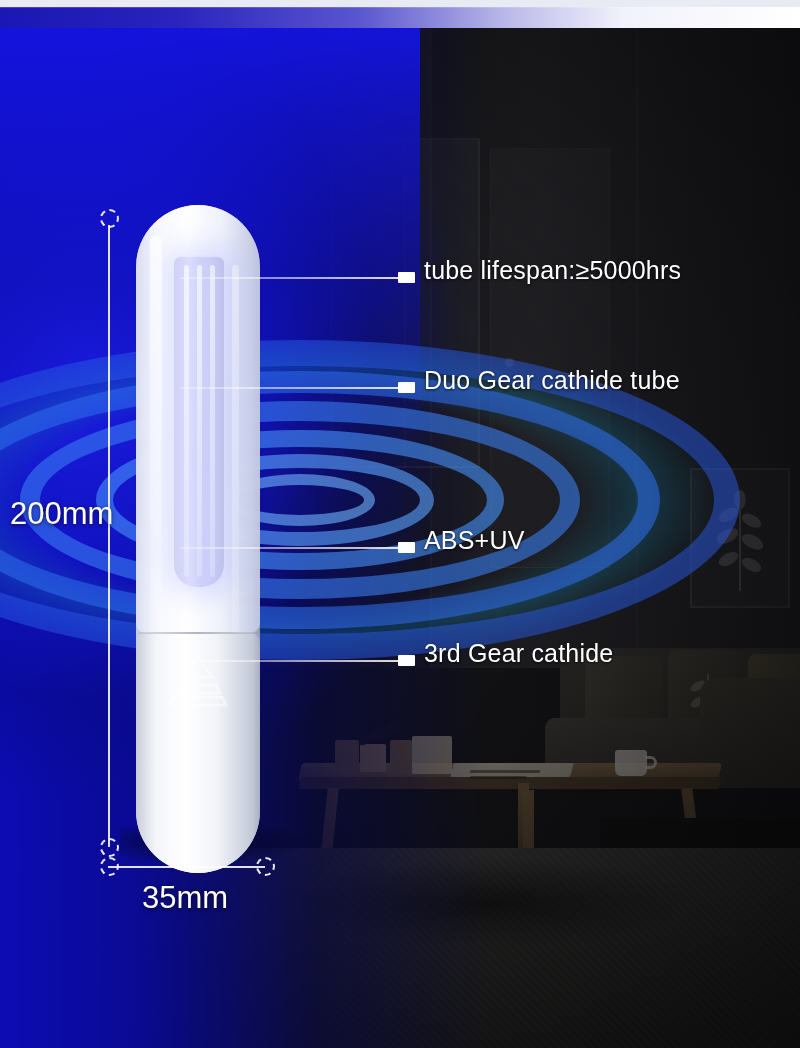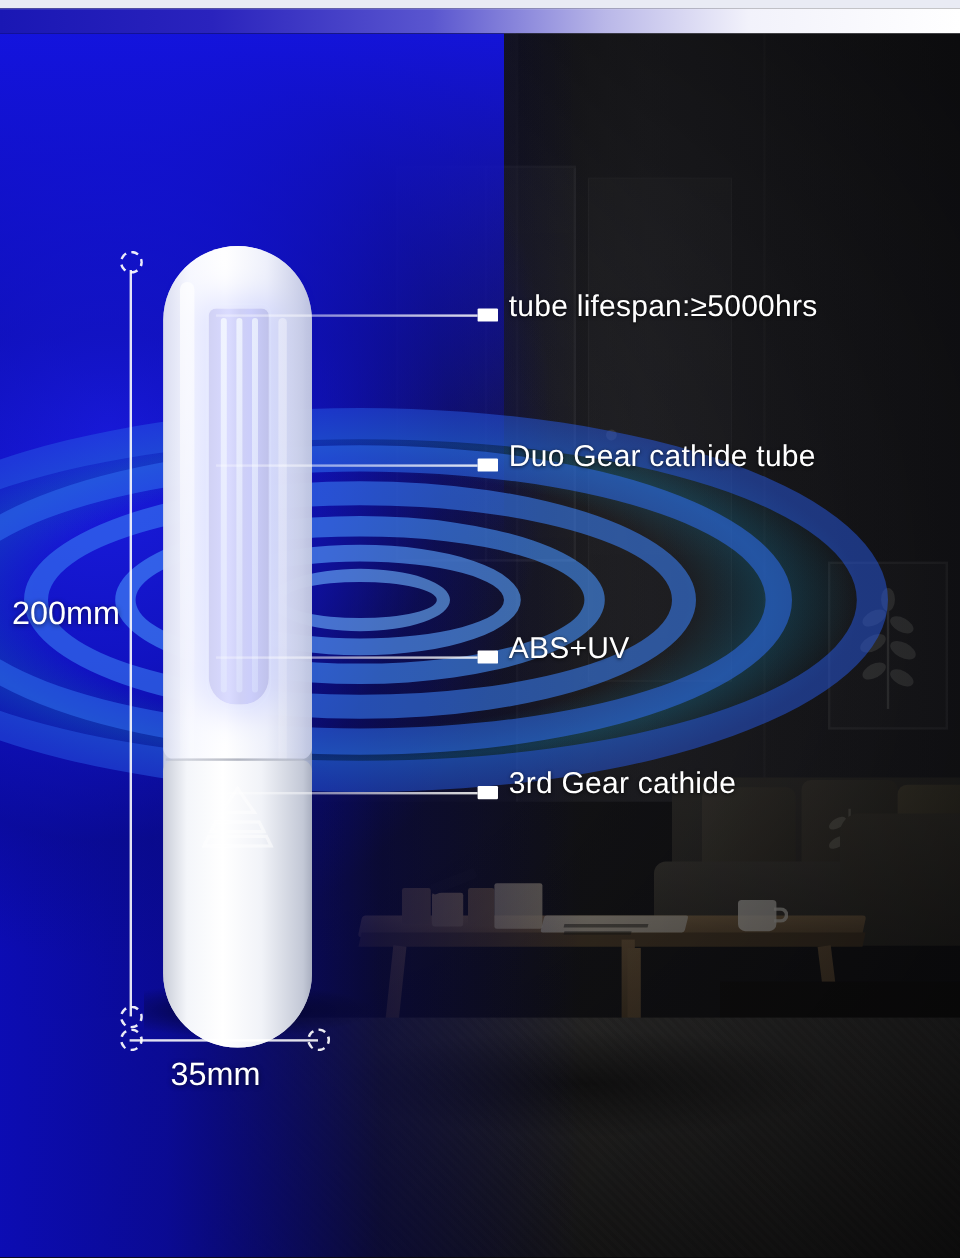--- a/index.html
+++ b/index.html
@@ -322,21 +322,21 @@
   }
   .dim-circle {
     position:absolute; width:19px; height:19px;
     border:2px dashed rgba(255,255,255,.92);
     border-radius:50%;
     background:transparent;
   }
   .dim-label {
     position:absolute;
     color:#ffffff;
-    font-size:27px;
+    font-size:31px;
     white-space:nowrap;
     text-shadow:0 1px 4px rgba(0,0,0,.65);
   }
 </style>
 </head>
 <body>
 
 <div id="stage">
 
   <div class="top-lightband"></div>
@@ -443,21 +443,21 @@
     <div class="device-lower"></div>
     <div class="seam"></div>
 
     <svg class="gear-icon" viewBox="0 0 60 54">
       <path d="M30 4 L44 24 L16 24 Z" fill="none" stroke="#ffffff" stroke-width="2.6"></path>
       <path d="M12 32 L48 32 L52 40 L8 40 Z" fill="none" stroke="#ffffff" stroke-width="2.6"></path>
       <path d="M6 44 L54 44 L58 52 L2 52 Z" fill="none" stroke="#ffffff" stroke-width="2.6"></path>
     </svg>
   </div>
 
-  <div class="callout" style="left:180px; top:248px; width:540px;text-align:center;">
+  <div class="callout" style="left:180px; top:263px; width:540px;text-align:center;">
     <div class="callout-line" style="width:218px;"></div>
     <div class="callout-dash" style="left:218px;"></div>
     <div class="callout-text" style="left:244px;">tube lifespan:≥5000hrs</div>
   </div>
 
   <div class="callout" style="left:180px; top:373px; width:540px;">
     <div class="callout-line" style="width:218px;"></div>
     <div class="callout-dash" style="left:218px;"></div>
     <div class="callout-text" style="left:244px;">Duo Gear cathide tube</div>
   </div>

